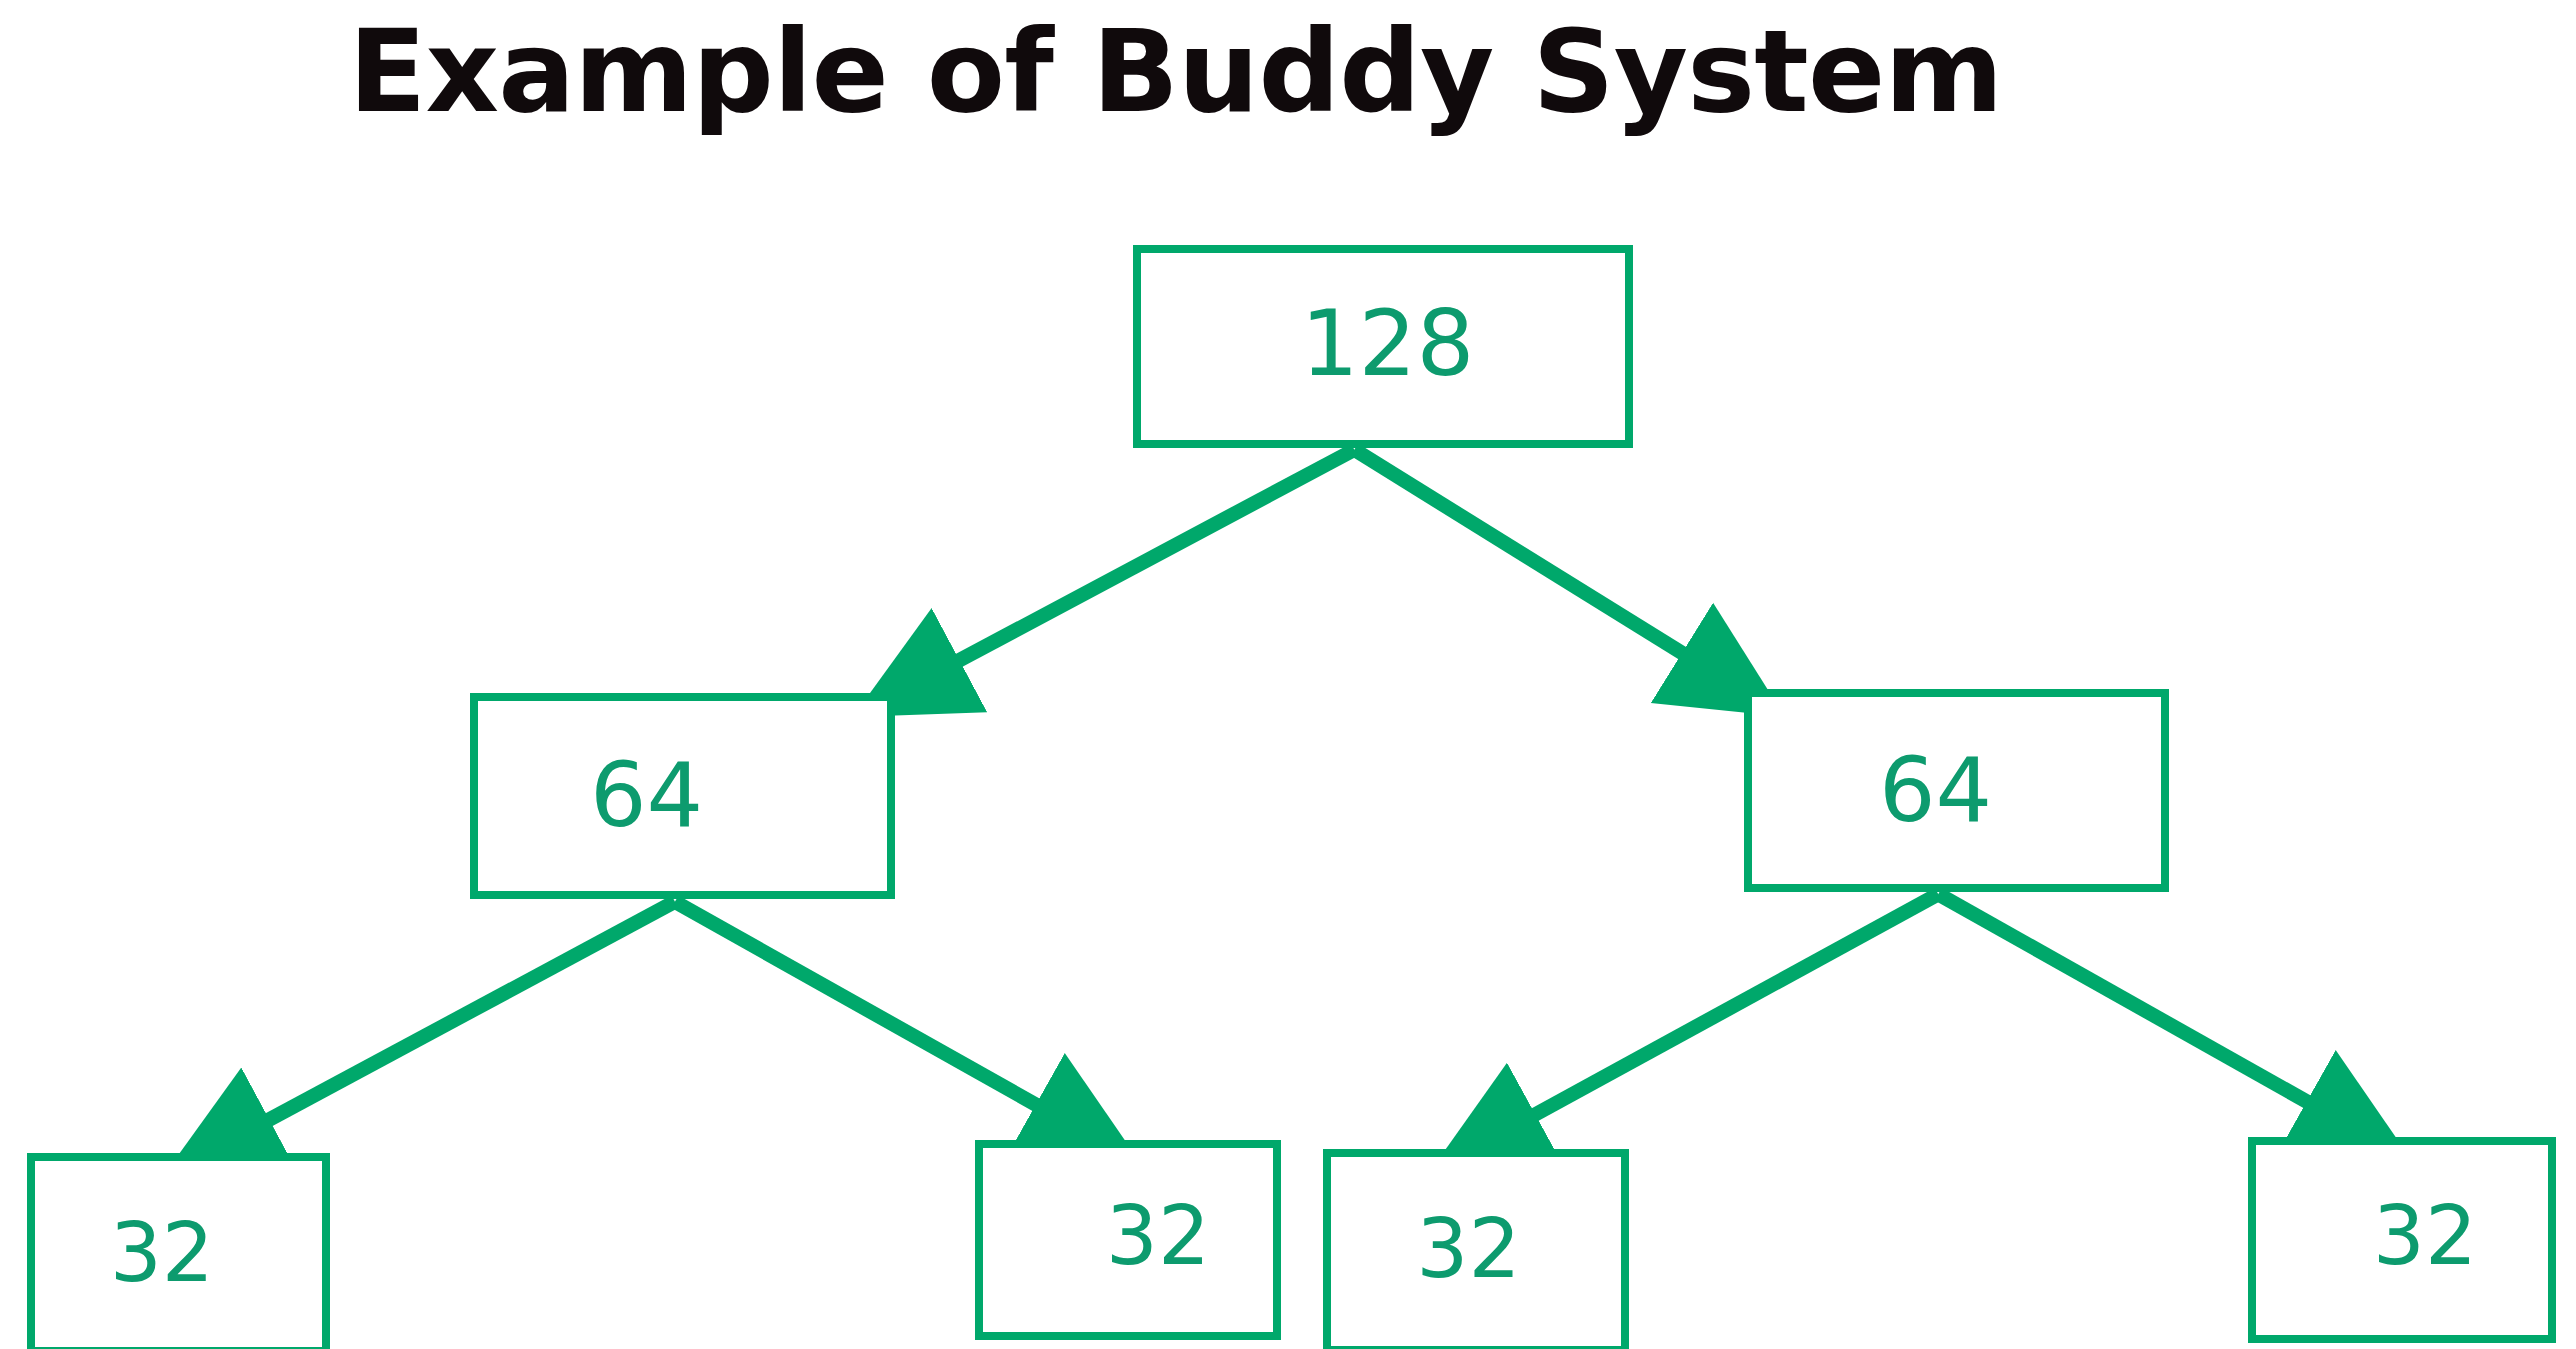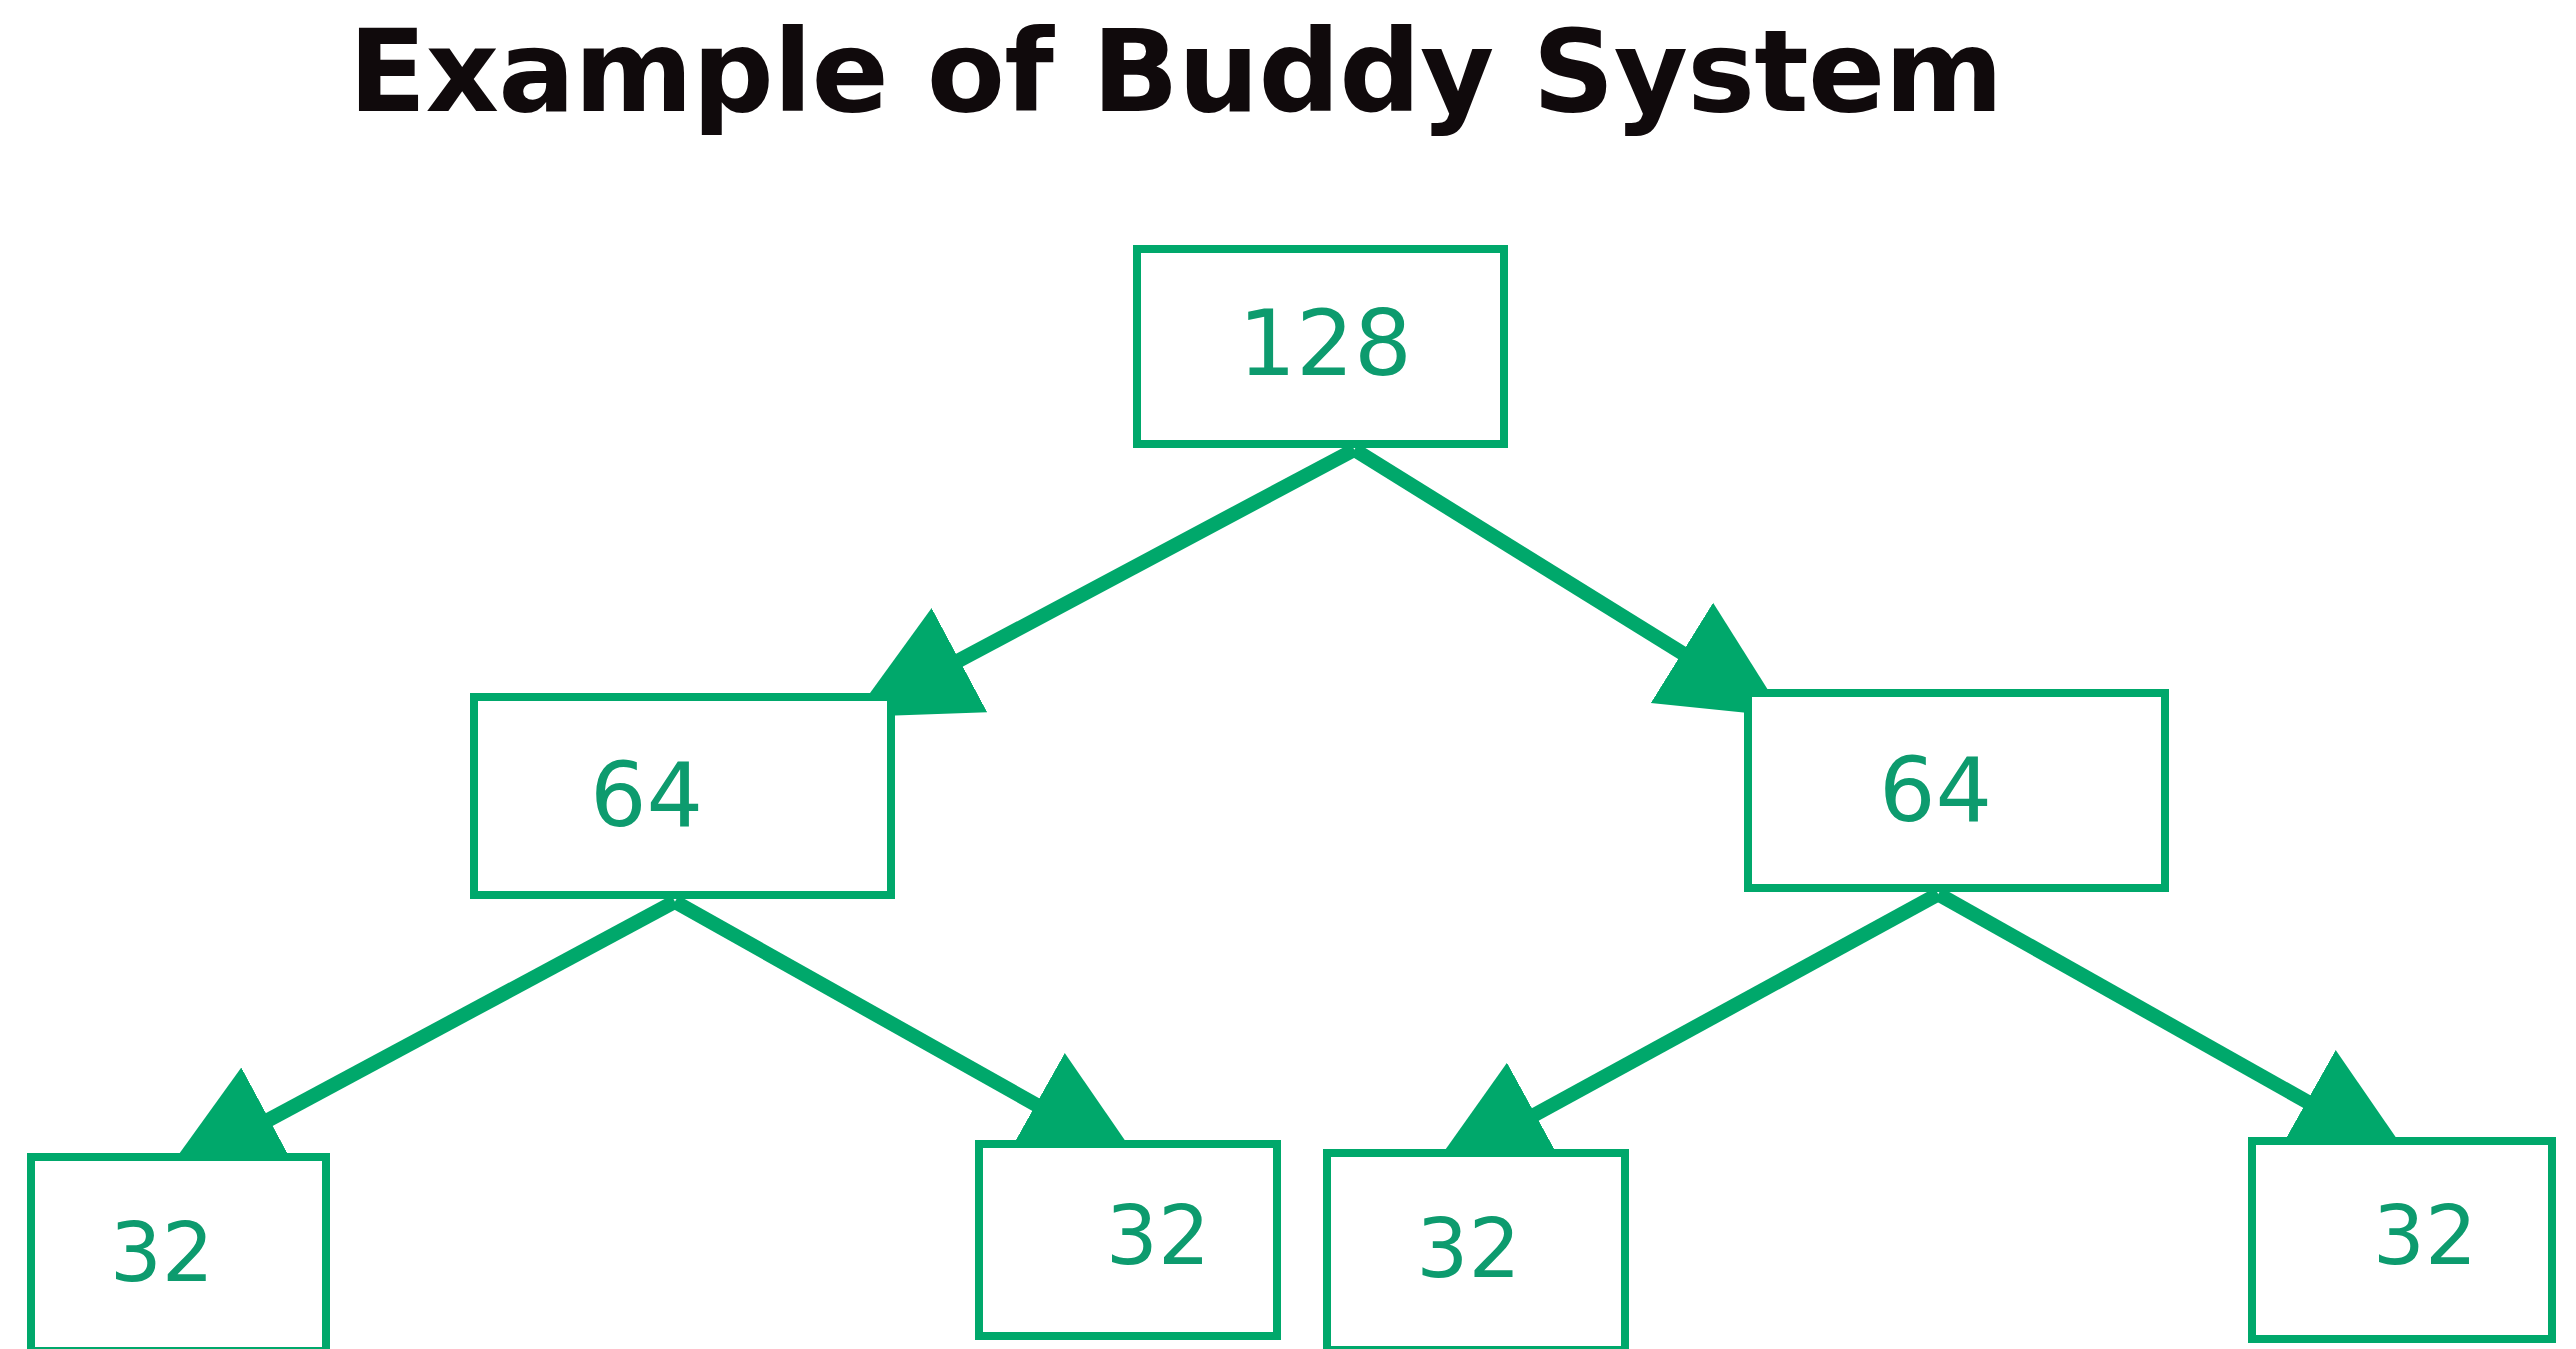--- a/index.html
+++ b/index.html
@@ -33,21 +33,21 @@
     align-items:center;
     justify-content:center;
     color:#0d9b6e;
     font-family:"DejaVu Sans", sans-serif;
     font-weight:400;
     line-height:1;
   }
   .node span{display:block;}
 
   
-  #node-root{left:1133px;top:229px;width:375px;height:203px;font-size:91px;}
+  #node-root{left:1133px;top:229px;width:500px;height:203px;font-size:91px;}
   #node-root span{transform:translate(4.5px,-3px);}
 
   #node-l64{left:470px;top:677px;width:425px;height:206px;font-size:89px;}
   #node-l64 span{transform:translate(-36px,-1.5px);}
 
   #node-r64{left:1744px;top:673px;width:425px;height:203px;font-size:89px;}
   #node-r64 span{transform:translate(-21px,0px);}
 
   #node-l32a{left:27px;top:1137px;width:303px;height:202px;font-size:82px;}
   #node-l32a span{transform:translate(-16.7px,-1.5px);}

